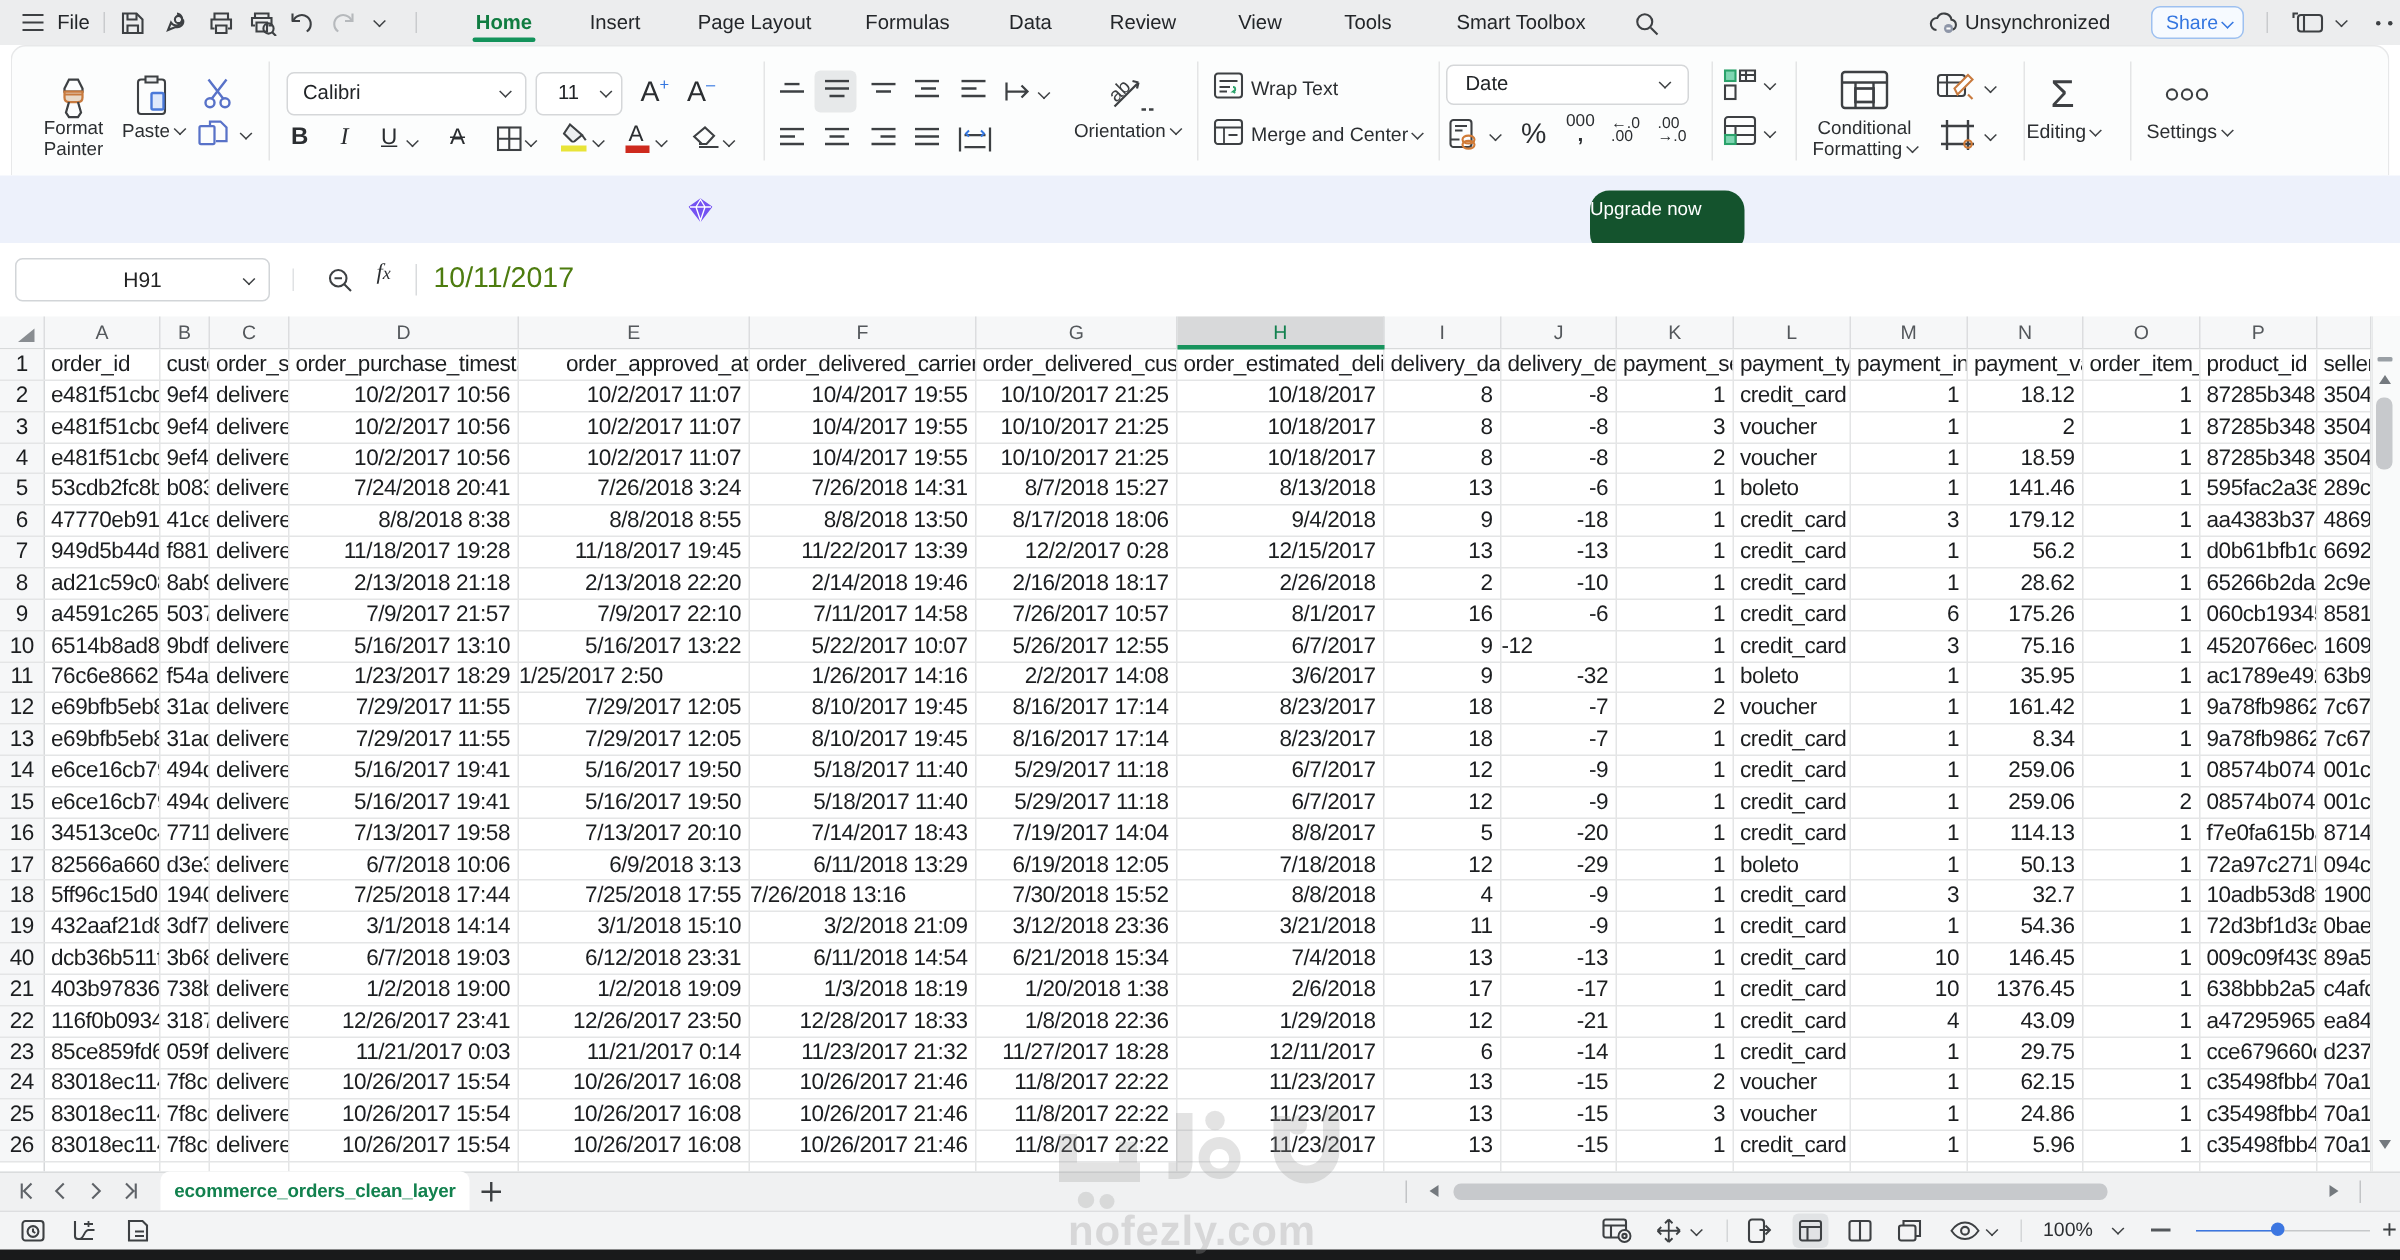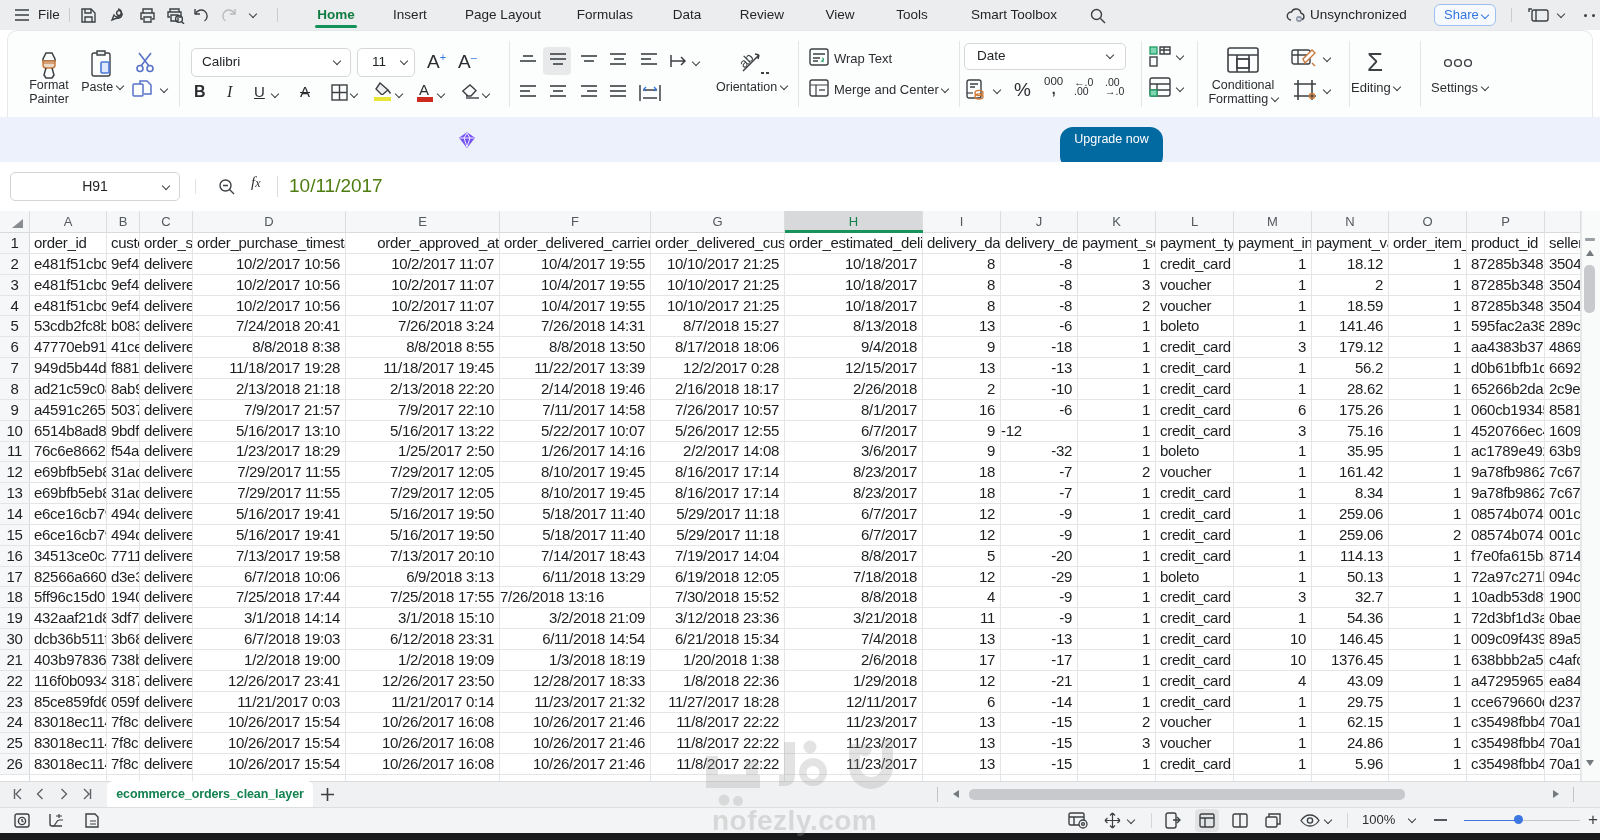--- a/index.html
+++ b/index.html
@@ -11,21 +11,21 @@
 #top .sep{position:absolute;top:8px;width:1px;height:14px;background:#c9cbcd}
 .tabu{position:absolute;height:3px;background:#13935b;border-radius:2px}
 
 #ribbon{left:7px;top:30px;width:1586px;height:87px;background:#fcfdfd;border-radius:10px 10px 0 0;border:1px solid #e7e8e9;border-bottom:none}
 #ribbon .gsep{position:absolute;top:10px;width:1px;height:66px;background:#e4e5e6}
 .rlab{position:absolute;font-size:12.5px;color:#2b2e31;white-space:nowrap}
 .combo{position:absolute;border:1px solid #d5d7d9;border-radius:5px;background:#fff;font-size:13.5px;color:#212427}
 
 #notif{left:0;top:117px;width:1600px;height:45px;background:#edf1fb}
 #notif .txt{position:absolute;left:483px;top:0;height:45px;line-height:45px;font-size:13px;color:#3a3d42}
-#upbtn{position:absolute;left:1060px;top:10px;width:103px;height:42px;border-radius:13px;background:#0369a1;color:#fff;font-size:12.5px;text-align:center;line-height:25px}
+#upbtn{position:absolute;left:1060px;top:10px;width:103px;height:42px;border-radius:13px;background:#14532d;color:#fff;font-size:12.5px;text-align:left;line-height:25px}
 
 #fbar{left:0;top:162px;width:1600px;height:49px;background:#fff}
 #namebox{position:absolute;left:10px;top:10px;width:170px;height:29px;border:1px solid #d2d5d8;border-radius:5px;font-size:14px;color:#222;text-align:center;line-height:27px}
 
 #colhdr{left:0;top:211px;width:1600px;height:22px;background:#f6f7f8;border-bottom:1px solid #d8dadb}
 #colhdr .c{position:absolute;top:0;height:22px;line-height:22px;text-align:center;font-size:13px;color:#54585c;border-right:1px solid #dcdddf}
 #colhdr .hsel{background:#d8d9da;color:#12814e}
 
 #grid{left:0;top:233px;width:1581px;height:548px;background:#fff;overflow:hidden}
 .row{position:relative;width:1581px;height:20.846px;overflow:hidden}
@@ -540,21 +540,21 @@
 <div style="left:1389px;width:77px;padding-right:5px;text-align:right">1</div>
 <div style="left:1467px;width:77px;padding-left:4px;text-align:left">4520766ec41</div>
 <div style="left:1545px;width:35px;padding-left:4px;text-align:left">160937</div>
 </div>
 <div class="row">
 <div class="rn" style="left:0;width:29px">11</div>
 <div style="left:30px;width:76px;padding-left:4px;text-align:left">76c6e86628932</div>
 <div style="left:107px;width:32px;padding-left:4px;text-align:left">f54a9f0</div>
 <div style="left:140px;width:52px;padding-left:4px;text-align:left">delivered</div>
 <div style="left:193px;width:152px;padding-right:5px;text-align:right">1/23/2017 18:29</div>
-<div style="left:346px;width:153px;padding-right:5px;text-align:right">1/25/2017 2:50</div>
+<div style="left:346px;width:153px;padding-right:5px;text-align:left">1/25/2017 2:50</div>
 <div style="left:500px;width:150px;padding-right:5px;text-align:right">1/26/2017 14:16</div>
 <div style="left:651px;width:133px;padding-right:5px;text-align:right">2/2/2017 14:08</div>
 <div style="left:785px;width:137px;padding-right:5px;text-align:right">3/6/2017</div>
 <div style="left:923px;width:77px;padding-right:5px;text-align:right">9</div>
 <div style="left:1001px;width:76px;padding-right:5px;text-align:right">-32</div>
 <div style="left:1078px;width:77px;padding-right:5px;text-align:right">1</div>
 <div style="left:1156px;width:77px;padding-left:4px;text-align:left">boleto</div>
 <div style="left:1234px;width:77px;padding-right:5px;text-align:right">1</div>
 <div style="left:1312px;width:76px;padding-right:5px;text-align:right">35.95</div>
 <div style="left:1389px;width:77px;padding-right:5px;text-align:right">1</div>
@@ -715,21 +715,21 @@
 <div style="left:1001px;width:76px;padding-right:5px;text-align:right">-9</div>
 <div style="left:1078px;width:77px;padding-right:5px;text-align:right">1</div>
 <div style="left:1156px;width:77px;padding-left:4px;text-align:left">credit_card</div>
 <div style="left:1234px;width:77px;padding-right:5px;text-align:right">1</div>
 <div style="left:1312px;width:76px;padding-right:5px;text-align:right">54.36</div>
 <div style="left:1389px;width:77px;padding-right:5px;text-align:right">1</div>
 <div style="left:1467px;width:77px;padding-left:4px;text-align:left">72d3bf1d3ac</div>
 <div style="left:1545px;width:35px;padding-left:4px;text-align:left">0baef7</div>
 </div>
 <div class="row">
-<div class="rn" style="left:0;width:29px">30</div>
+<div class="rn" style="left:0;width:29px">40</div>
 <div style="left:30px;width:76px;padding-left:4px;text-align:left">dcb36b511fcac</div>
 <div style="left:107px;width:32px;padding-left:4px;text-align:left">3b6828a</div>
 <div style="left:140px;width:52px;padding-left:4px;text-align:left">delivered</div>
 <div style="left:193px;width:152px;padding-right:5px;text-align:right">6/7/2018 19:03</div>
 <div style="left:346px;width:153px;padding-right:5px;text-align:right">6/12/2018 23:31</div>
 <div style="left:500px;width:150px;padding-right:5px;text-align:right">6/11/2018 14:54</div>
 <div style="left:651px;width:133px;padding-right:5px;text-align:right">6/21/2018 15:34</div>
 <div style="left:785px;width:137px;padding-right:5px;text-align:right">7/4/2018</div>
 <div style="left:923px;width:77px;padding-right:5px;text-align:right">13</div>
 <div style="left:1001px;width:76px;padding-right:5px;text-align:right">-13</div>

